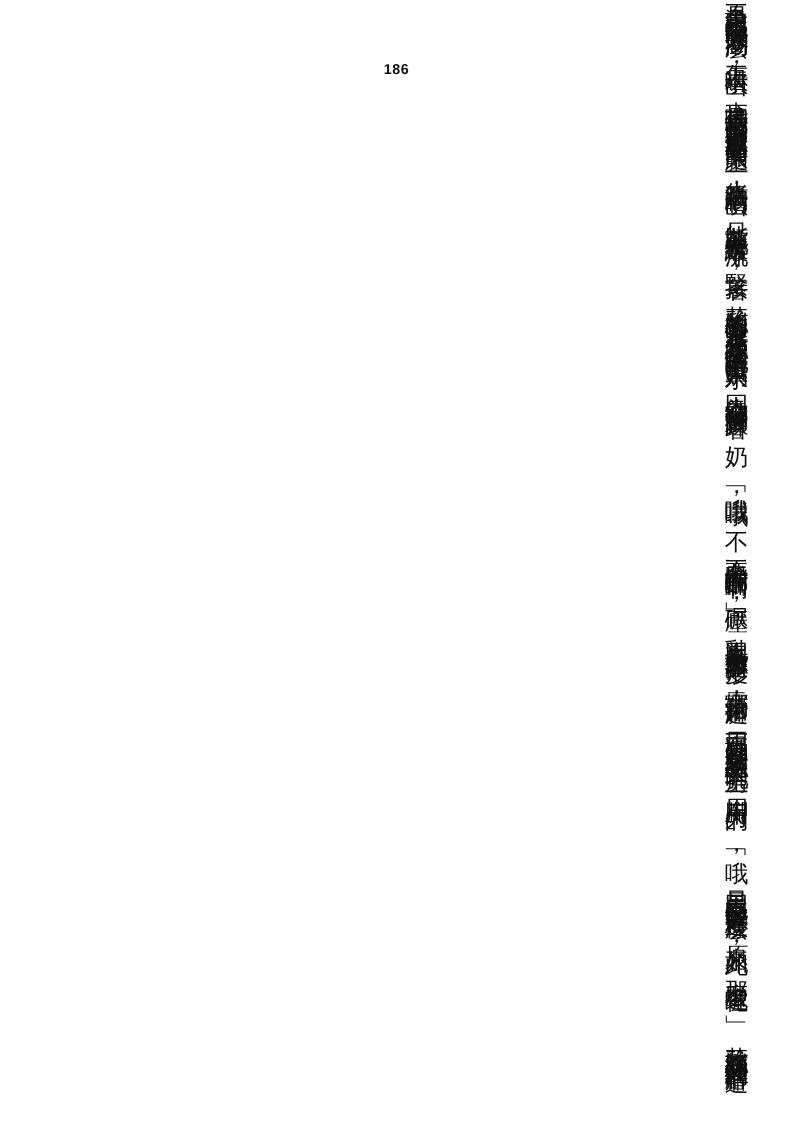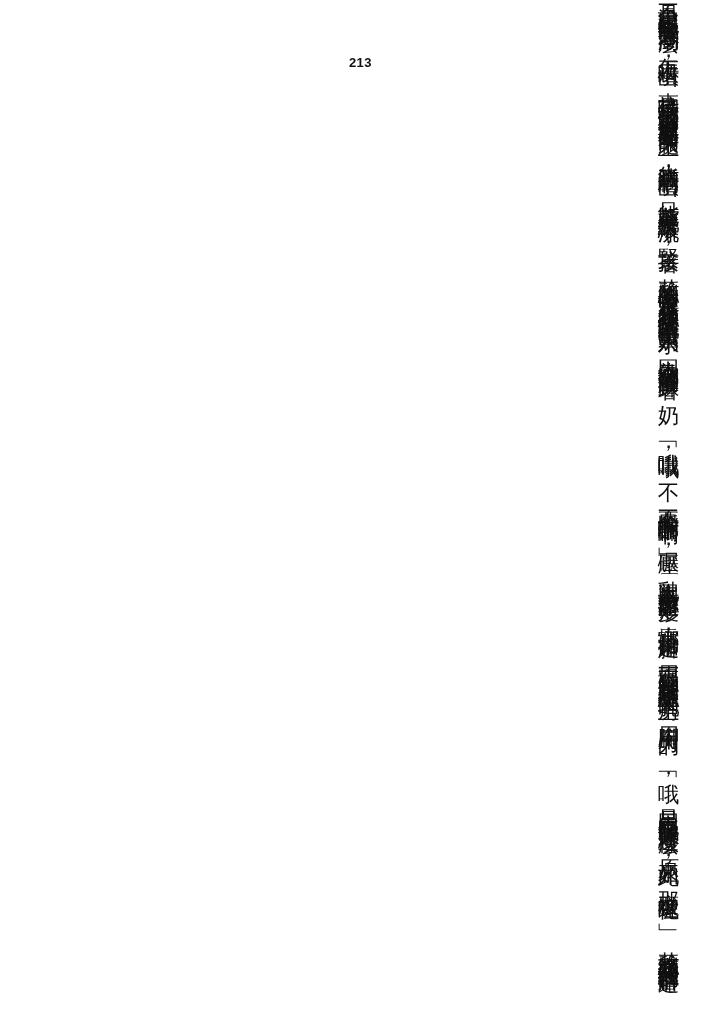--- a/index.html
+++ b/index.html
@@ -62,21 +62,21 @@
   }
   .line.indent2 {
     padding-top: 44px;
   }
 </style>
 </head>
 <body>
 
 <div id="page">
 
-  <div id="page-number">213</div>
+  <div id="page-number">186</div>
 
   <div id="body-text">
     <div class="line indent">莉雅絲滿面通紅的辯解道。</div>
     <div class="line indent2">「哦，只是因為屁眼敏感才這樣麼，原來如此，那麼這裡呢！」</div>
     <div class="line">雷娜蕾抬起腳，用高跟鞋一腳踩到莉雅絲巨大的乳房上，用腳用力的</div>
     <div class="line">碾壓，乳房因為受力擠壓而變形。</div>
     <div class="line indent2">「哦哦哦，不、不要踩胸部啊啊啊！」</div>
     <div class="line">只見莉雅絲被踩住的乳頭噴出大量奶水，因為被雷娜蕾的腳踩著，奶</div>
     <div class="line">水無法順利噴出，只能順著乳房緩緩流下，緊接著，莉雅絲的肉穴中淫水</div>
     <div class="line">再次噴出，直接噴到了雷娜蕾的緊身褲與露在外面的大腿上。</div>

